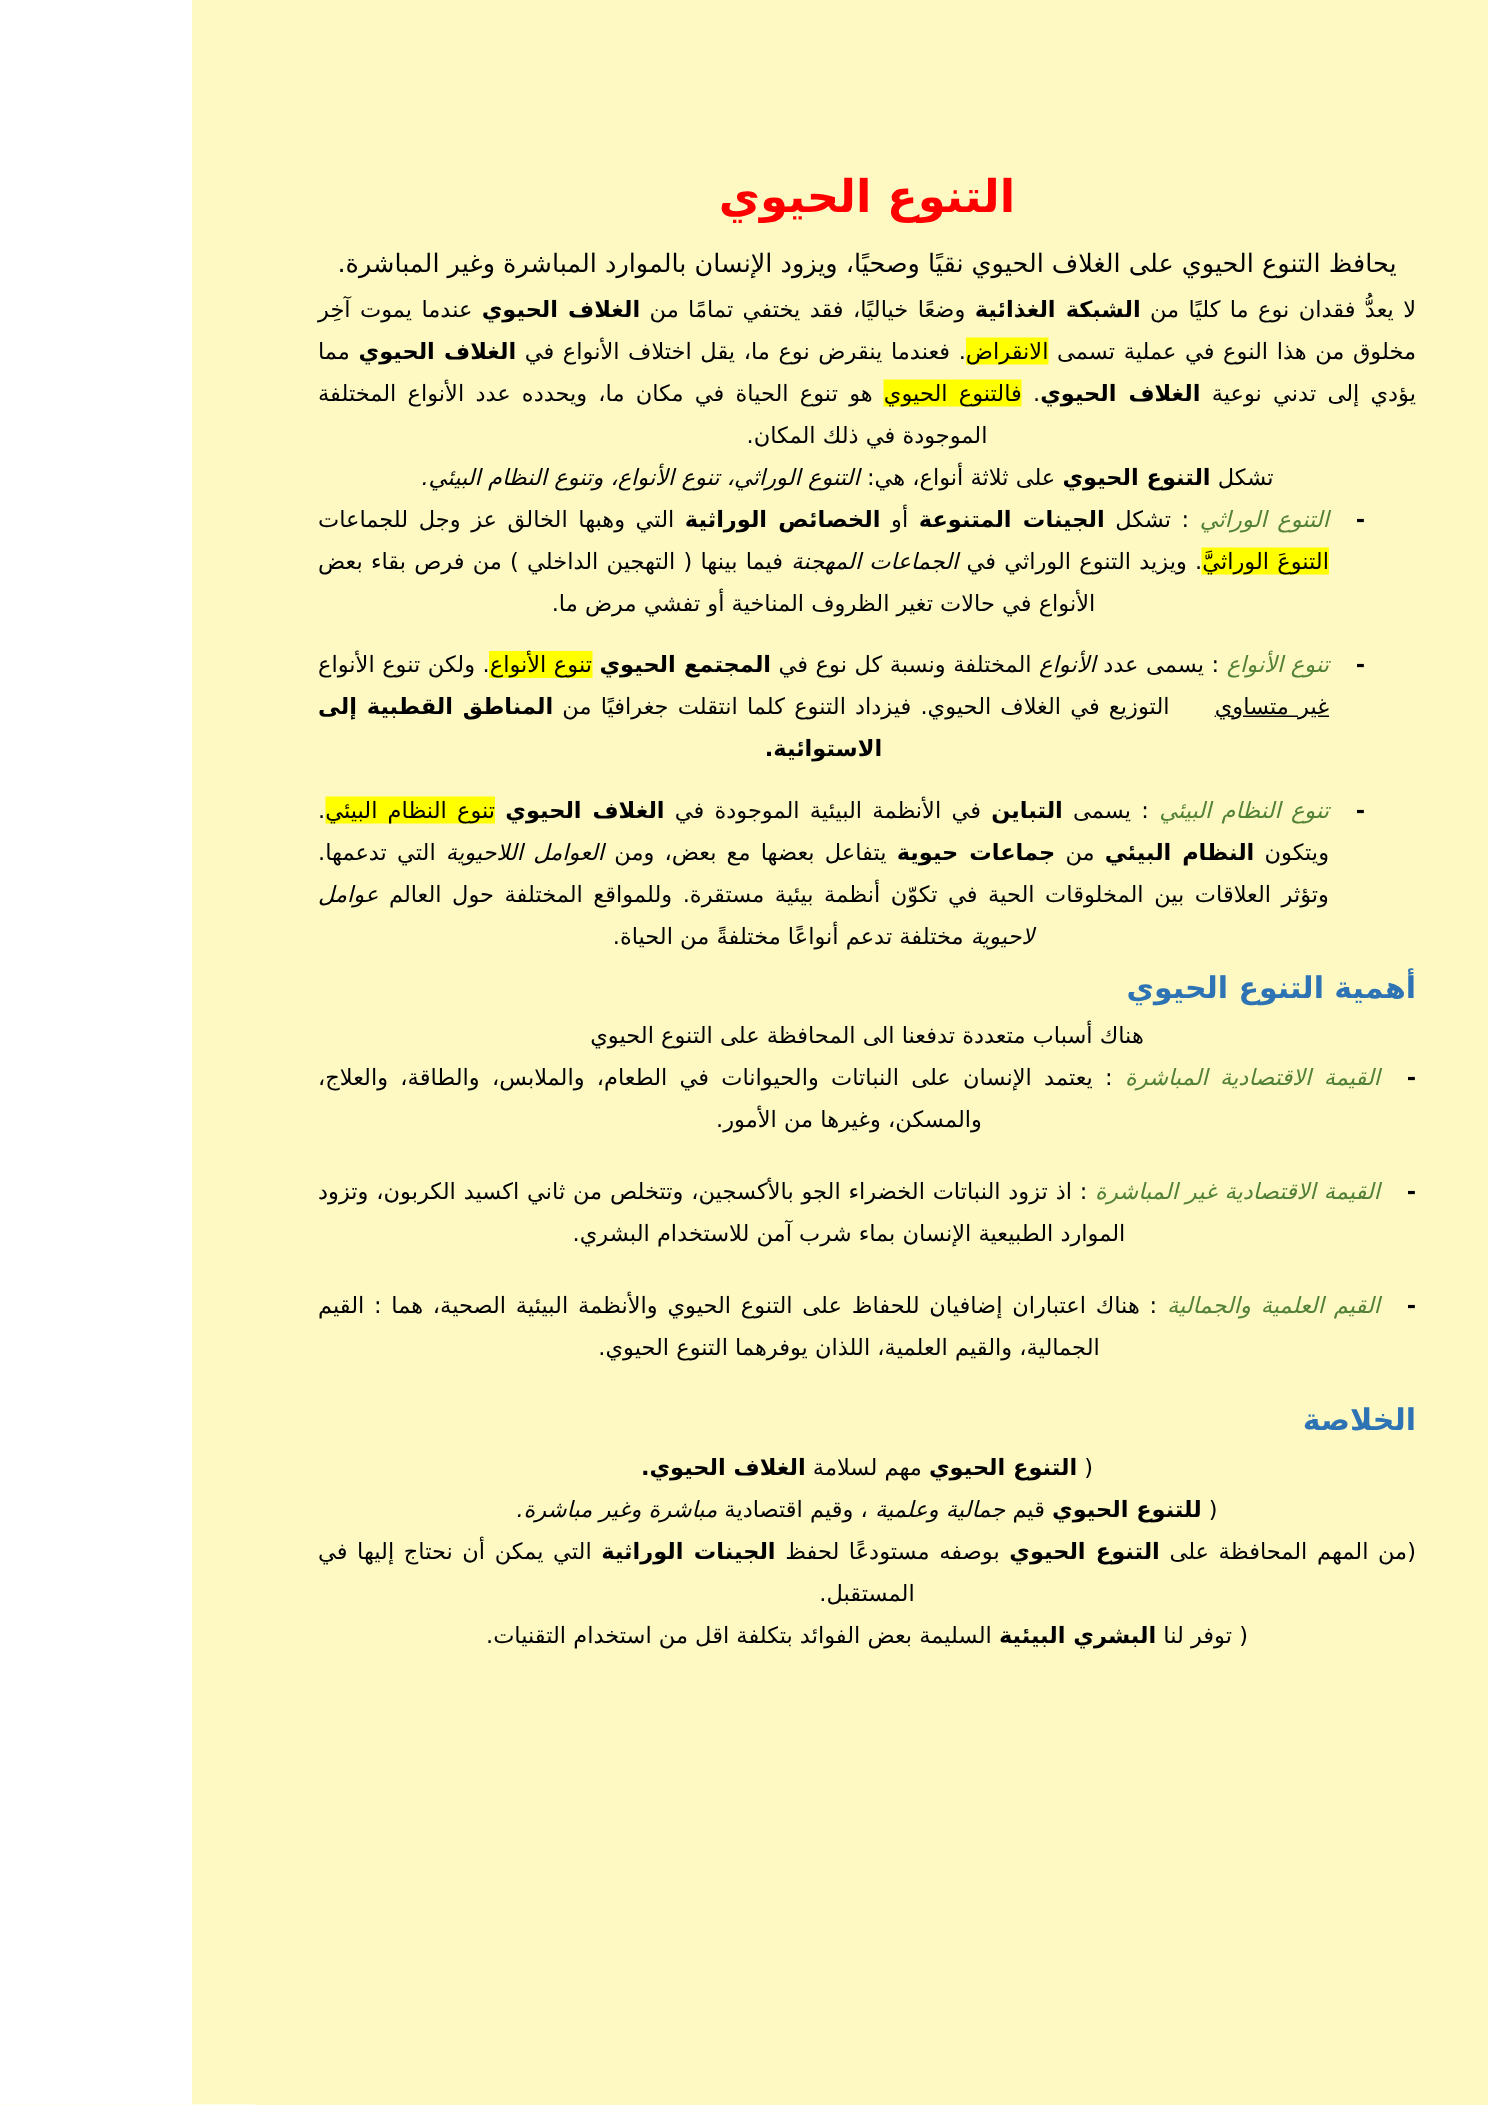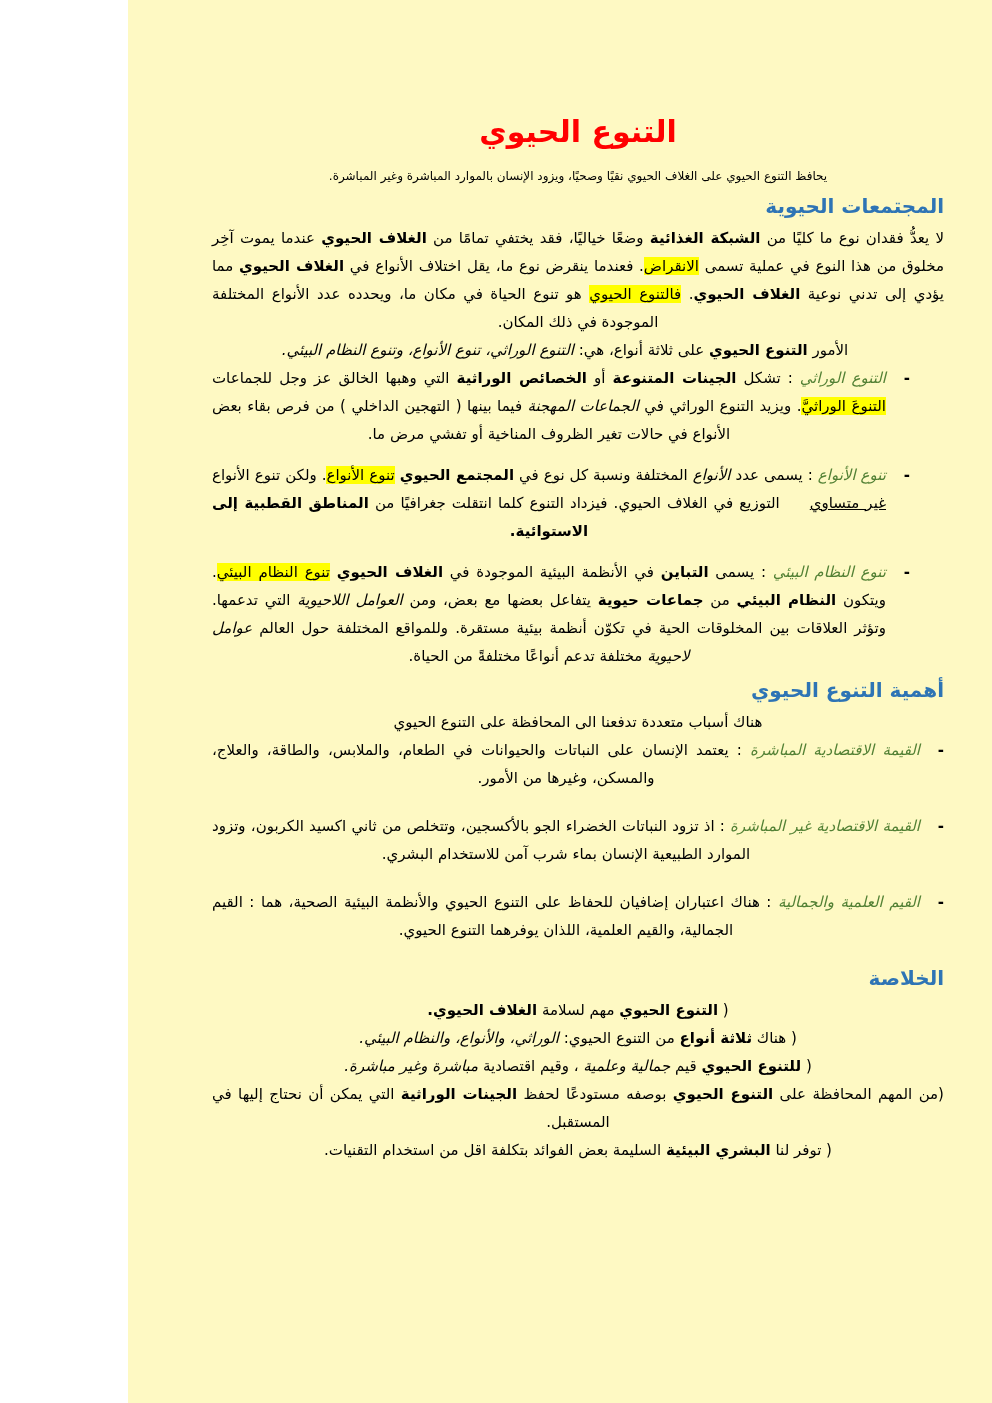--- a/index.html
+++ b/index.html
@@ -19,21 +19,21 @@
     margin:0 0 10px 0;
     text-align:center;
     color:var(--red);
     font-size:30px;
     font-weight:bold;
     line-height:1.3;
   }
   p.subtitle{
     margin:15px 0 6px 0;
     text-align:center;
-    font-size:12px;
+    font-size:17px;
     line-height:20px;
   }
   h2.sec{
     margin:6px 0 4px 0;
     color:var(--blue);
     font-size:20px;
     font-weight:bold;
     line-height:28px;
     text-align:right;
   }
@@ -78,23 +78,22 @@
   .run.hl{background:var(--yellow);}
   .run.g{color:var(--green);font-style:italic;}
 </style>
 </head>
 <body>
 
 <div class="page" data-name="document-page">
   <h1 class="doc-title" data-name="document-title">التنوع الحيوي</h1>
   <p class="subtitle" data-name="document-subtitle">يحافظ التنوع الحيوي على الغلاف الحيوي نقيًا وصحيًا، ويزود الإنسان بالموارد المباشرة وغير المباشرة.</p>
   <div id="doc-blocks" data-name="document-body">
-      <h2 class="sec" data-name="heading-communities"><span class="run" data-name="text-run">المجتمعات الحيوية</span></h2>
       <p class="para" data-name="intro-paragraph"><span class="run" data-name="text-run">لا يعدُّ فقدان نوع ما كليًا من </span><span class="run b" data-name="text-run">الشبكة الغذائية</span><span class="run" data-name="text-run"> وضعًا خياليًا، فقد يختفي تمامًا من </span><span class="run b" data-name="text-run">الغلاف الحيوي</span><span class="run" data-name="text-run"> عندما يموت آخِر مخلوق من هذا النوع في عملية تسمى </span><span class="run hl" data-name="highlighted-text">الانقراض</span><span class="run" data-name="text-run">. فعندما ينقرض نوع ما، يقل اختلاف الأنواع في </span><span class="run b" data-name="text-run">الغلاف الحيوي</span><span class="run" data-name="text-run"> مما يؤدي إلى تدني نوعية </span><span class="run b" data-name="text-run">الغلاف الحيوي</span><span class="run" data-name="text-run">. </span><span class="run hl" data-name="highlighted-text">فالتنوع الحيوي</span><span class="run" data-name="text-run"> هو تنوع الحياة في مكان ما، ويحدده عدد الأنواع المختلفة الموجودة في ذلك المكان.</span></p>
-      <p class="para" data-name="types-line"><span class="run" data-name="text-run">الأمور </span><span class="run b" data-name="text-run">التنوع الحيوي</span><span class="run" data-name="text-run"> على ثلاثة أنواع، هي: </span><span class="run i" data-name="text-run">التنوع الوراثي، تنوع الأنواع، وتنوع النظام البيئي.</span></p>
+      <p class="para" data-name="types-line"><span class="run" data-name="text-run">تشكل </span><span class="run b" data-name="text-run">التنوع الحيوي</span><span class="run" data-name="text-run"> على ثلاثة أنواع، هي: </span><span class="run i" data-name="text-run">التنوع الوراثي، تنوع الأنواع، وتنوع النظام البيئي.</span></p>
       <div class="bullet group1" data-name="bullet-genetic-diversity">
         <span class="dash" data-name="bullet-dash-icon">-</span>
         <div class="btxt" data-name="bullet-text"><span class="run g" data-name="term-label">التنوع الوراثي</span><span class="run" data-name="text-run"> : تشكل </span><span class="run b" data-name="text-run">الجينات المتنوعة</span><span class="run" data-name="text-run"> أو </span><span class="run b" data-name="text-run">الخصائص الوراثية</span><span class="run" data-name="text-run"> التي وهبها الخالق عز وجل للجماعات </span><span class="run hl" data-name="highlighted-text">التنوعَ الوراثيَّ</span><span class="run" data-name="text-run">. ويزيد التنوع الوراثي في </span><span class="run i" data-name="text-run">الجماعات المهجنة</span><span class="run" data-name="text-run"> فيما بينها ( التهجين الداخلي ) من فرص بقاء بعض الأنواع في حالات تغير الظروف المناخية أو تفشي مرض ما.</span></div>
       </div>
       <div class="bullet group1" data-name="bullet-species-diversity">
         <span class="dash" data-name="bullet-dash-icon">-</span>
         <div class="btxt" data-name="bullet-text"><span class="run g" data-name="term-label">تنوع الأنواع</span><span class="run" data-name="text-run"> : يسمى عدد </span><span class="run i" data-name="text-run">الأنواع</span><span class="run" data-name="text-run"> المختلفة ونسبة كل نوع في </span><span class="run b" data-name="text-run">المجتمع الحيوي</span><span class="run" data-name="text-run"> </span><span class="run hl" data-name="highlighted-text">تنوع الأنواع</span><span class="run" data-name="text-run">. ولكن تنوع الأنواع </span><span class="run u" data-name="text-run">غير متساوي</span><span class="run" data-name="text-run"> التوزيع في الغلاف الحيوي. فيزداد التنوع كلما انتقلت جغرافيًا من </span><span class="run b" data-name="text-run">المناطق القطبية إلى الاستوائية.</span></div>
       </div>
       <div class="bullet group1" data-name="bullet-ecosystem-diversity">
         <span class="dash" data-name="bullet-dash-icon">-</span>
@@ -109,18 +108,17 @@
       <div class="bullet group2" data-name="bullet-indirect-economic-value">
         <span class="dash" data-name="bullet-dash-icon">-</span>
         <div class="btxt" data-name="bullet-text"><span class="run g" data-name="term-label">القيمة الاقتصادية غير المباشرة</span><span class="run" data-name="text-run"> : اذ تزود النباتات الخضراء الجو بالأكسجين، وتتخلص من ثاني اكسيد الكربون، وتزود الموارد الطبيعية الإنسان بماء شرب آمن للاستخدام البشري.</span></div>
       </div>
       <div class="bullet group2" data-name="bullet-scientific-aesthetic-values">
         <span class="dash" data-name="bullet-dash-icon">-</span>
         <div class="btxt" data-name="bullet-text"><span class="run g" data-name="term-label">القيم العلمية والجمالية</span><span class="run" data-name="text-run"> : هناك اعتباران إضافيان للحفاظ على التنوع الحيوي والأنظمة البيئية الصحية، هما : القيم الجمالية، والقيم العلمية، اللذان يوفرهما التنوع الحيوي.</span></div>
       </div>
       <h2 class="sec" data-name="heading-summary"><span class="run" data-name="text-run">الخلاصة</span></h2>
       <p class="para" data-name="summary-line-1"><span class="run" data-name="text-run">( </span><span class="run b" data-name="text-run">التنوع الحيوي</span><span class="run" data-name="text-run"> مهم لسلامة </span><span class="run b" data-name="text-run">الغلاف الحيوي.</span></p>
-      <p class="para" data-name="summary-line-2"><span class="run" data-name="text-run">( هناك </span><span class="run b" data-name="text-run">ثلاثة أنواع</span><span class="run" data-name="text-run"> من التنوع الحيوي: </span><span class="run i" data-name="text-run">الوراثي، والأنواع، والنظام البيئي.</span></p>
       <p class="para" data-name="summary-line-3"><span class="run" data-name="text-run">( </span><span class="run b" data-name="text-run">للتنوع الحيوي</span><span class="run" data-name="text-run"> قيم </span><span class="run i" data-name="text-run">جمالية وعلمية</span><span class="run" data-name="text-run"> ، وقيم اقتصادية </span><span class="run i" data-name="text-run">مباشرة وغير مباشرة.</span></p>
       <p class="para" data-name="summary-line-4"><span class="run" data-name="text-run">(من المهم المحافظة على </span><span class="run b" data-name="text-run">التنوع الحيوي</span><span class="run" data-name="text-run"> بوصفه مستودعًا لحفظ </span><span class="run b" data-name="text-run">الجينات الوراثية</span><span class="run" data-name="text-run"> التي يمكن أن نحتاج إليها في المستقبل.</span></p>
       <p class="para" data-name="summary-line-5"><span class="run" data-name="text-run">( توفر لنا </span><span class="run b" data-name="text-run">البشري البيئية</span><span class="run" data-name="text-run"> السليمة بعض الفوائد بتكلفة اقل من استخدام التقنيات.</span></p>
     </div>
 </div>
 
 </body></html>

